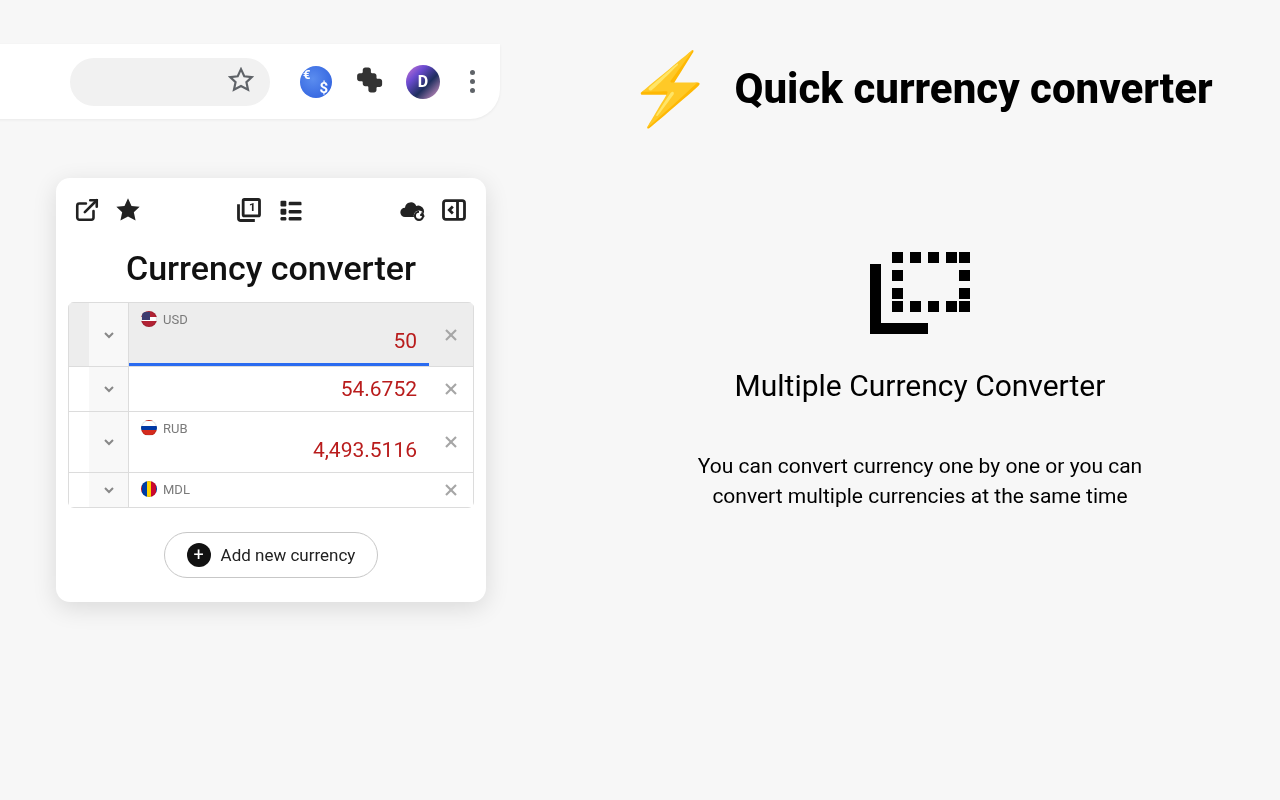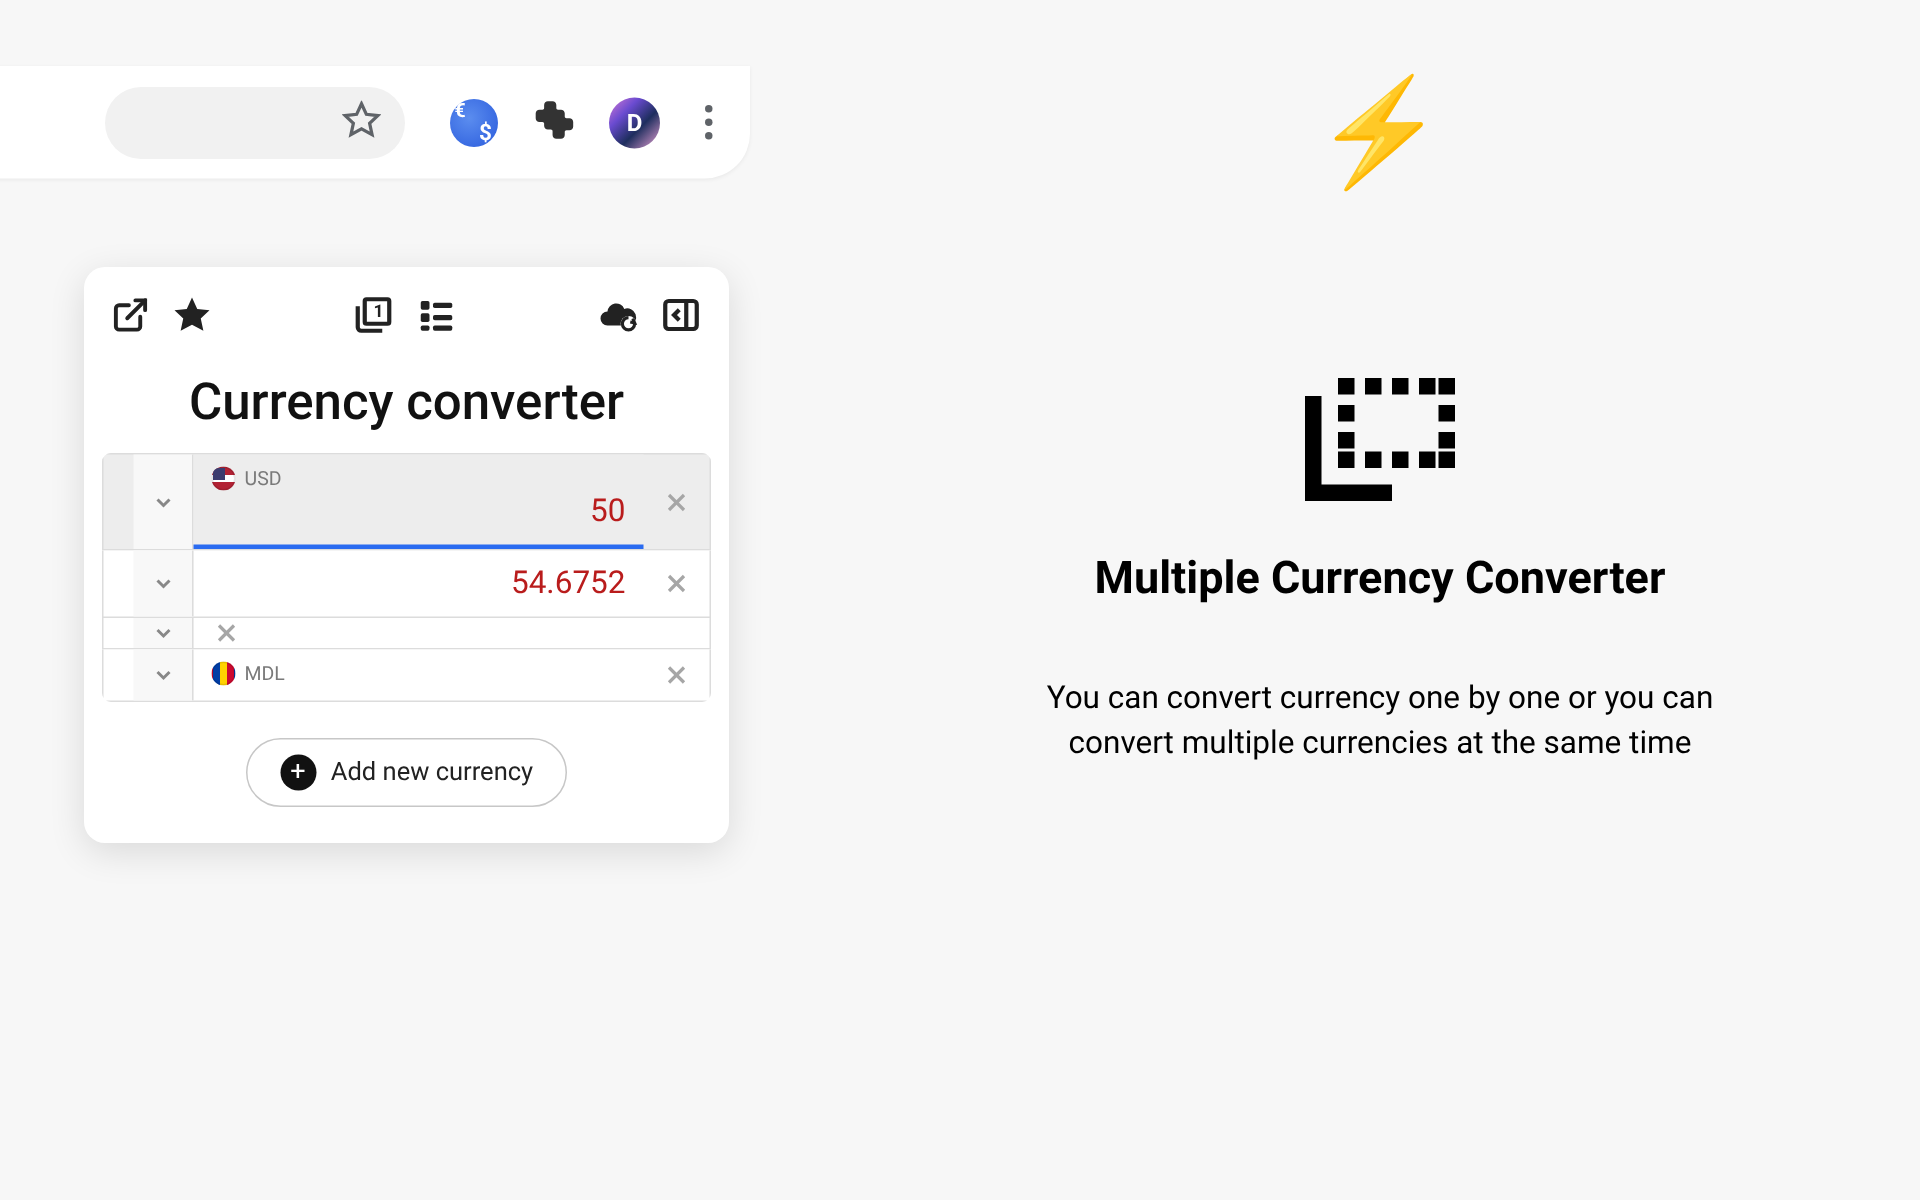--- a/index.html
+++ b/index.html
@@ -219,21 +219,21 @@
     text-align:center;
     line-height:1.12;
   }
   .feat-icon{
     margin-top: 128px;
     color:#000;
   }
   .feat-title{
     margin-top: 30px;
     font-size: 30px;
-    font-weight: 700;
+    font-weight: 400;
     color:#000;
     text-align:left;
   }
   .feat-desc{
     margin-top: 48px;
     font-size: 21px;
     color:#000;
     text-align:center;
     line-height:1.45;
     max-width: 500px;
@@ -358,20 +358,27 @@
             <line x1="6" y1="6" x2="18" y2="18"></line>
           </svg>
         </div>
       </div>
       <div class="currency-row">
         <div class="row-expand">
           <svg width="16" height="16" viewBox="0 0 24 24" fill="none" stroke="currentColor" stroke-width="3">
             <polyline points="6 9 12 15 18 9"></polyline>
           </svg>
         </div>
+        <div class="row-main">
+          <div class="row-label">
+            <span class="flag flag-rub"></span>
+            <span>RUB</span>
+          </div>
+          <div class="row-value">4,493.5116</div>
+        </div>
         <div class="row-remove">
           <svg width="20" height="20" viewBox="0 0 24 24" fill="none" stroke="currentColor" stroke-width="2.6">
             <line x1="18" y1="6" x2="6" y2="18"></line>
             <line x1="6" y1="6" x2="18" y2="18"></line>
           </svg>
         </div>
       </div>
       <div class="currency-row">
         <div class="row-expand">
           <svg width="16" height="16" viewBox="0 0 24 24" fill="none" stroke="currentColor" stroke-width="3">
@@ -395,20 +402,21 @@
 
   <div class="add-btn">
     <span class="plus">+</span>
     <span>Add new currency</span>
   </div>
 </div>
 
 <div class="right-col">
   <div class="headline-row">
     <div class="bolt">⚡</div>
+    <div class="headline">Quick currency converter</div>
   </div>
 
   <div class="feat-icon">
     <svg width="100" height="82" viewBox="0 0 100 82" fill="currentColor">
 
       <rect x="0" y="12" width="11" height="70"></rect>
       <rect x="0" y="71" width="58" height="11"></rect>
 
       <rect x="22" y="0" width="11" height="11"></rect>
       <rect x="40" y="0" width="11" height="11"></rect>

